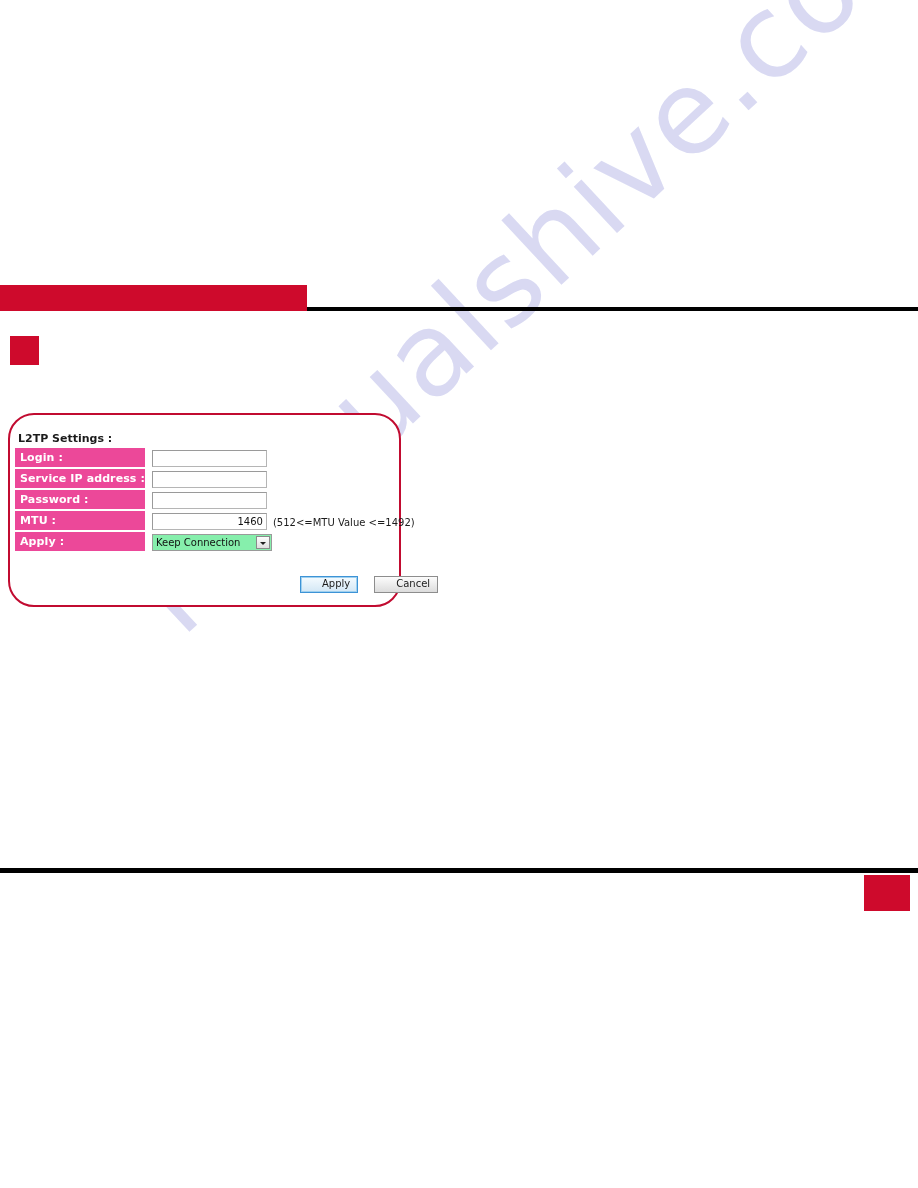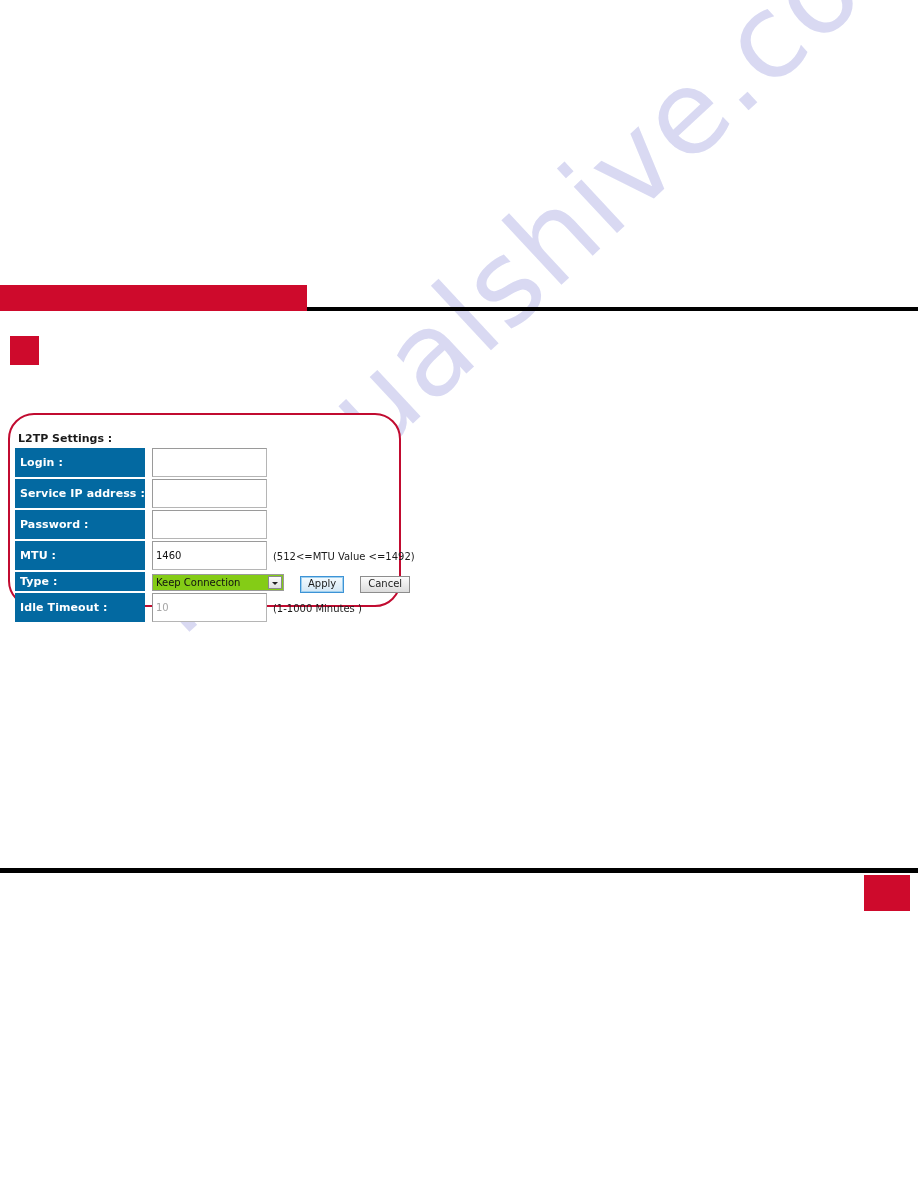--- a/index.html
+++ b/index.html
@@ -146,64 +146,65 @@
     top: 31px;
     border-collapse: separate;
     border-spacing: 0 2px;
   }
 
   .form-row { height: 18px; }
 
   .label-cell {
     width: 148px;
     height: 18px;
-    background: #0369a1;
+    background: #ec4899;
     color: #ffffff;
     font-size: 11px;
     font-weight: bold;
     padding: 0 0 0 5px;
     vertical-align: middle;
     white-space: nowrap;
     letter-spacing: .1px;
   }
 
   .value-cell {
     padding: 0 0 0 7px;
     vertical-align: middle;
     white-space: nowrap;
   }
 
   .txt {
     box-sizing: border-box;
     width: 115px;
-    height: 29px;
+    height: 17px;
     border: 1px solid #b5b5b5;
     border-top-color: #9a9a9a;
     border-left-color: #9a9a9a;
     background: #ffffff;
     font-family: "DejaVu Sans", "Liberation Sans", sans-serif;
     font-size: 10px;
     color: #111111;
     padding: 0 3px;
     vertical-align: middle;
     outline: none;
+    text-align: right;
   }
   .txt.disabled {
     color: #a6a6a6;
     background: #ffffff;
   }
 
   .sel-wrap {
     display: inline-block;
     position: relative;
     box-sizing: border-box;
-    width: 132px;
+    width: 120px;
     height: 17px;
     border: 1px solid #9a9a9a;
-    background: #84cc16;
+    background: #86efac;
     vertical-align: middle;
   }
   .sel-text {
     position: absolute;
     left: 3px;
     top: 1px;
     font-size: 10px;
     color: #111111;
     line-height: 14px;
     white-space: nowrap;
@@ -242,21 +243,21 @@
     white-space: nowrap;
   }
   .btn {
     display: inline-block;
     box-sizing: border-box;
     font-family: "DejaVu Sans", "Liberation Sans", sans-serif;
     font-size: 10px;
     color: #1b1b1b;
     background: linear-gradient(#fcfcfc, #dcdcdc);
     border: 1px solid #8d8d8d;
-    padding: 1px 7px 2px 7px;
+    padding: 1px 7px 2px 21px;
     line-height: 12px;
     cursor: pointer;
   }
   .btn.focused {
     border: 1px solid #3d93d6;
     box-shadow: 0 0 0 1px #9fd0ef inset;
     background: linear-gradient(#f5fbff, #d3e7f5);
   }
   .btn + .btn { margin-left: 16px; }
 </style>
@@ -307,35 +308,29 @@
         </tr>
 
         <tr class="form-row">
           <td class="label-cell">MTU :</td>
           <td class="value-cell">
             <input class="txt" type="text" value="1460" style=""><span class="hint">(512&lt;=MTU Value &lt;=1492)</span>
           </td>
         </tr>
 
         <tr class="form-row">
-          <td class="label-cell">Type :</td>
+          <td class="label-cell">Apply :</td>
           <td class="value-cell">
             <span class="sel-wrap">
               <span class="sel-text">Keep Connection</span>
               <span class="sel-arrow"></span>
             </span>
           </td>
         </tr>
 
-        <tr class="form-row">
-          <td class="label-cell">Idle Timeout :</td>
-          <td class="value-cell">
-            <input class="txt disabled" type="text" value="10" style=""><span class="hint">(1-1000 Minutes )</span>
-          </td>
-        </tr>
 
       </tbody>
     </table>
 
     <div class="btn-row">
       <button class="btn focused">Apply</button><button class="btn">Cancel</button>
     </div>
 
   </div>
 

